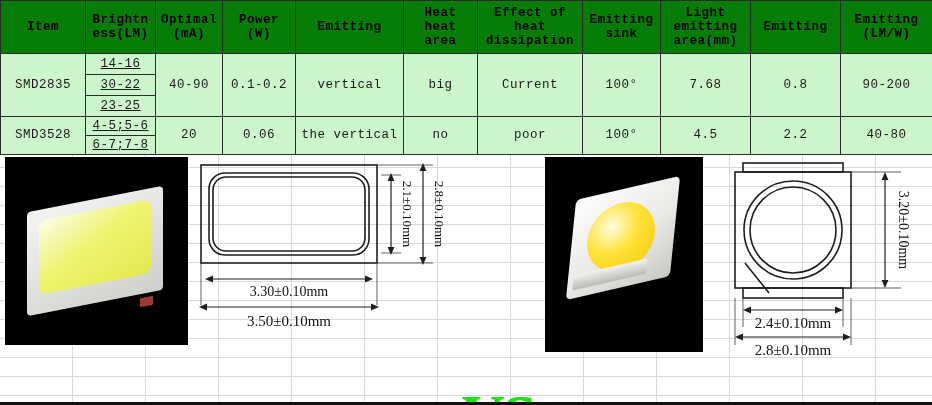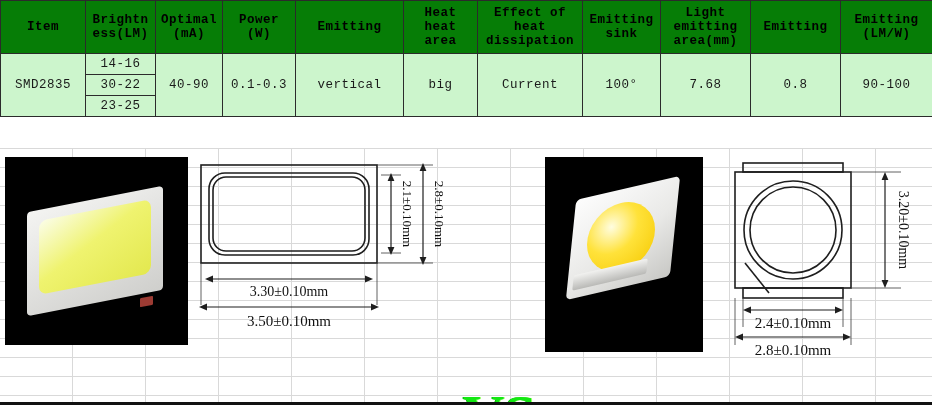--- a/index.html
+++ b/index.html
@@ -15,21 +15,21 @@
 
   
   table.spec{position:absolute;left:0;top:0;width:932px;border-collapse:collapse;table-layout:fixed;}
   table.spec th,table.spec td{border:1px solid #2b2b2b;padding:0;text-align:center;vertical-align:middle;}
   table.spec th{background:#067d06;color:#000;font-size:12.5px;line-height:14px;font-weight:bold;height:52px;
     font-family:"Liberation Mono","DejaVu Sans Mono",monospace;letter-spacing:.5px;}
   table.spec td{background:#ccf5cc;color:#1a1a1a;font-size:12.5px;line-height:15px;
     font-family:"Liberation Mono","DejaVu Sans Mono",monospace;letter-spacing:.5px;}
   td.r1{height:60px;}
   td.r2{height:36px;}
-  .subcell{border-bottom:1px solid #2b2b2b;height:20px;line-height:20px;}
+  .subcell{border-bottom:1px solid #2b2b2b;height:20px;line-height:20px;text-decoration:underline;}
   .subcell:last-child{border-bottom:none;}
   .subwrap{display:block;}
   td.brightness{padding:0;}
   td.r2 .subcell{height:18px;line-height:18px;}
 
   
   .panel{position:absolute;left:0;top:149px;width:932px;height:256px;}
 
   .photo{position:absolute;background:#000;}
   #photo-2835{left:5px;top:8px;width:183px;height:188px;}
@@ -137,28 +137,46 @@
       <tr>
         <td class="r1">SMD2835</td>
         <td class="r1 brightness">
           <span class="subwrap">
             <div class="subcell">14-16</div>
             <div class="subcell">30-22</div>
             <div class="subcell">23-25</div>
           </span>
         </td>
         <td class="r1">40-90</td>
-        <td class="r1">0.1-0.3</td>
+        <td class="r1">0.1-0.2</td>
         <td class="r1">vertical</td>
         <td class="r1">big</td>
         <td class="r1">Current</td>
         <td class="r1">100°</td>
         <td class="r1">7.68</td>
         <td class="r1">0.8</td>
-        <td class="r1">90-100</td>
+        <td class="r1">90-200</td>
+      </tr>
+      <tr>
+        <td class="r2">SMD3528</td>
+        <td class="r2 brightness">
+          <span class="subwrap">
+            <div class="subcell">4-5;5-6</div>
+            <div class="subcell">6-7;7-8</div>
+          </span>
+        </td>
+        <td class="r2">20</td>
+        <td class="r2">0.06</td>
+        <td class="r2">the vertical</td>
+        <td class="r2">no</td>
+        <td class="r2">poor</td>
+        <td class="r2">100°</td>
+        <td class="r2">4.5</td>
+        <td class="r2">2.2</td>
+        <td class="r2">40-80</td>
       </tr>
     </tbody>
   </table>
 
   <div class="panel">
 
     <div class="photo" id="photo-2835">
       <div class="led2835">
         <div class="body"></div>
         <div class="phos"></div>

